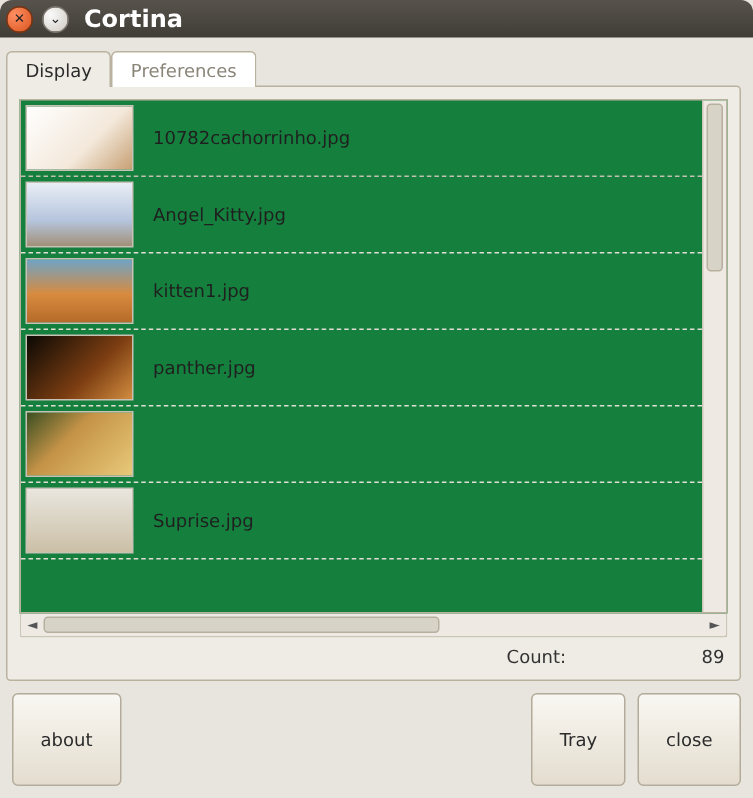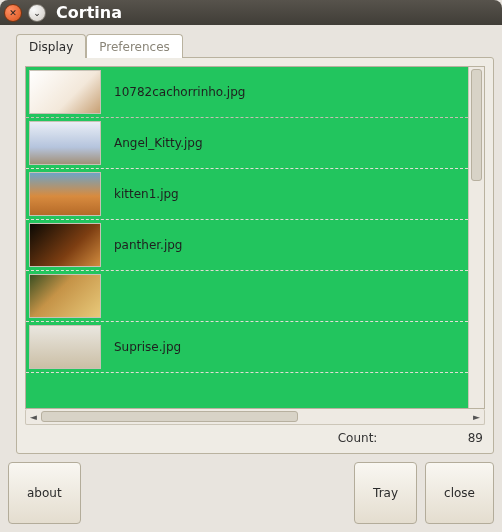--- a/index.html
+++ b/index.html
@@ -2,26 +2,26 @@
 <html><head>
 <meta charset="utf-8">
 <style>
   html,body{margin:0;padding:0;font-family:"DejaVu Sans",sans-serif;font-size:12px;background:#e8e4de;}
   .window{width:502px;height:532px;background:#e8e4de;display:flex;flex-direction:column;box-sizing:border-box;position:relative;}
   .titlebar{height:25px;background:linear-gradient(to bottom,#57534c 0%,#403d37 100%);display:flex;align-items:center;padding:0 4px;gap:6px;border-top-left-radius:8px;border-top-right-radius:8px;}
   .tb-btn{width:16px;height:16px;border-radius:50%;display:flex;align-items:center;justify-content:center;font-size:9px;color:#222;}
   .tb-close{background:radial-gradient(circle at 30% 30%,#ff8e62,#d9551e);border:1px solid #7a3310;}
   .tb-min{background:radial-gradient(circle at 30% 30%,#fafafa,#cfcac2);border:1px solid #7a756d;}
   .title{color:#fff;font-weight:bold;margin-left:4px;font-size:16px;}
-  .client{flex:1;padding:6px 8px 8px 16px;display:flex;flex-direction:column;box-sizing:border-box;}
+  .client{flex:1;padding:6px 8px 8px 4px;display:flex;flex-direction:column;box-sizing:border-box;}
   .tabs{display:flex;align-items:flex-end;height:26px;}
   .tab{padding:5px 12px 4px;border:1px solid #b9b29f;border-bottom:none;border-top-left-radius:4px;border-top-right-radius:4px;position:relative;top:1px;background:#ffffff;color:#8a8578;cursor:pointer;}
   .tab.active{background:#efece5;color:#2b2b2b;z-index:2;}
   .tab-page{flex:1;border:1px solid #b9b29f;background:#efece5;border-radius:3px;border-top-left-radius:0;padding:8px 8px 6px 8px;display:flex;flex-direction:column;box-sizing:border-box;min-height:0;}
-  .list-frame{flex:1;display:flex;min-height:0;border:1px solid #b9b29f;background:#22c55e;box-sizing:border-box;position:relative;}
+  .list-frame{flex:1;display:flex;min-height:0;border:1px solid #b9b29f;background:#15803d;box-sizing:border-box;position:relative;}
   .list-body{flex:1;overflow:hidden;}
   .vscroll{width:15px;background:#eeeae3;border-left:1px solid #ccc6b8;position:relative;}
   .vthumb{position:absolute;left:2px;right:2px;top:2px;height:110px;background:#d8d3c7;border:1px solid #b7b09f;border-radius:3px;}
   .row{display:flex;align-items:center;height:50px;border-bottom:1px dashed #e2ded5;}
   .row:first-child{border-bottom:1px dashed #c4bfb3;}
   .thumb{width:72px;height:44px;margin:3px;border:1px solid #c7c2b6;box-sizing:border-box;background:#ddd;}
   .fname{padding-left:10px;color:#1f1f1f;}
   .hscroll{height:15px;background:#eeeae3;border:1px solid #ccc6b8;border-top:none;border-radius:2px;display:flex;align-items:center;}
   .harrow{width:15px;text-align:center;color:#555;font-size:9px;}
   .htrack{flex:1;position:relative;height:100%;}

